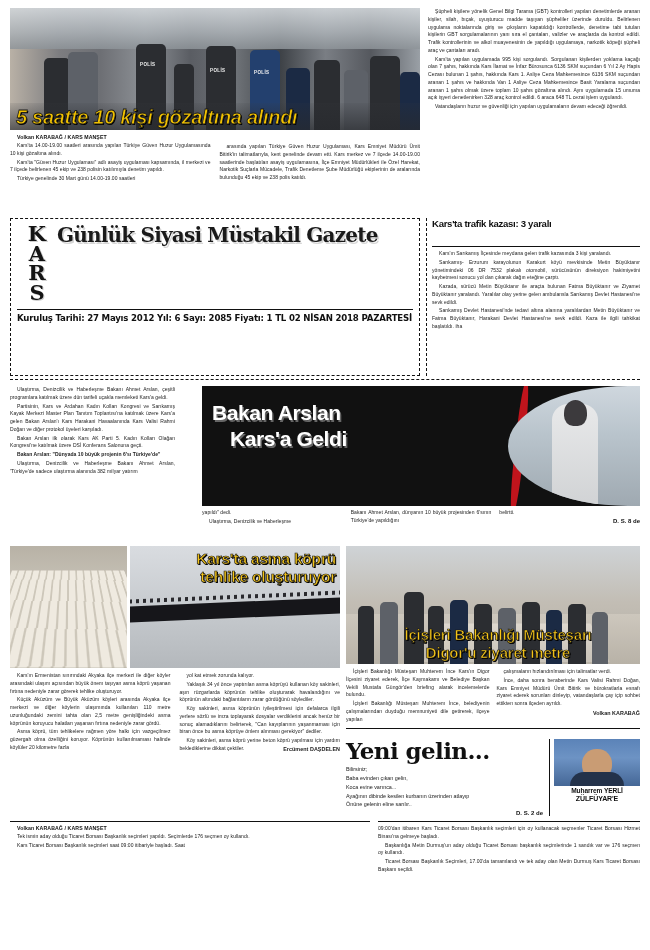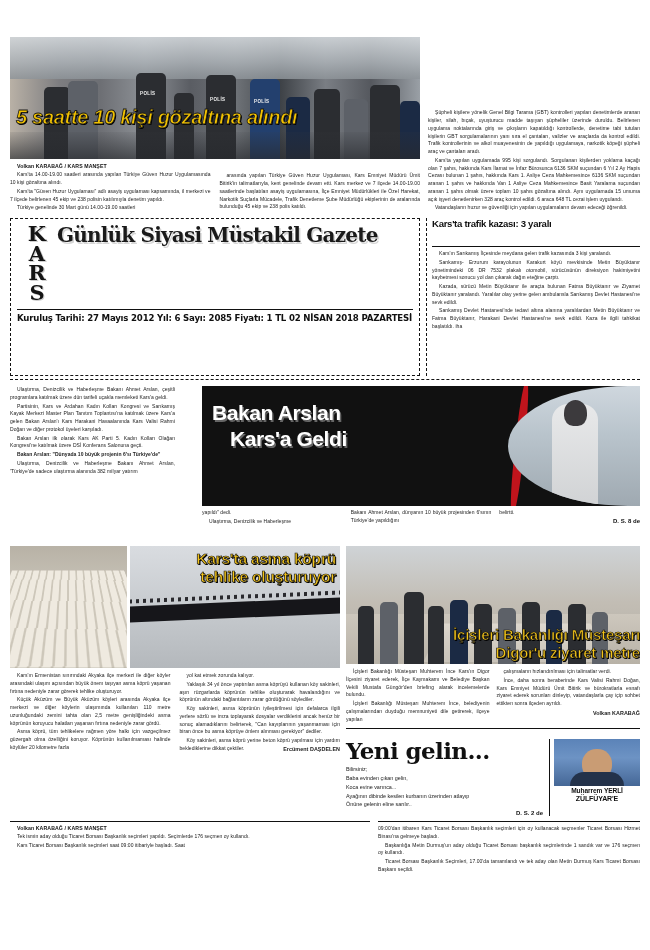--- a/index.html
+++ b/index.html
@@ -41,21 +41,20 @@
     text-indent: 7px;
     letter-spacing: .1px;
   }
   .bold-lead { font-weight: bold; }
 
   
   .top-wrap {
     display: flex;
     gap: 8px;
     height: 205px;
-    align-items: flex-end;
   }
   .top-left { width: 410px; position: relative; }
   .top-right { flex: 1; }
 
   .photo {
     position: relative;
     overflow: hidden;
     background: #9aa3a8;
   }
   .photo-main {
@@ -282,21 +281,21 @@
   .ic-photo .ground{
     position:absolute;left:0;right:0;bottom:0;height:42%;
     background:linear-gradient(180deg,#cdc7bd,#b8b2a7);
   }
   .ic-photo .walk{
     position:absolute;left:30%;right:14%;bottom:0;height:40%;
     background:linear-gradient(180deg,#ded8cf,#c9c3b9);
     transform:perspective(120px) rotateX(36deg);
   }
   .ic-hl {
-    position:absolute; left:10px; right:0; bottom:2px; text-align:right;
+    position:absolute; left:10px; right:0; bottom:2px; text-align:center;
     font-size:15px; font-weight:bold; color:#f5c518; line-height:1.2;
     -webkit-text-stroke:.7px #161616; text-shadow:1px 1px 0 #000;
     letter-spacing:-.2px;
   }
   .ic-text { display:flex; gap:7px; margin-top:4px; }
   .ic-text > div { flex:1; }
   .ic-sig { text-align:right; font-weight:bold; font-size:5.4px; }
 
   
   .gelin-box {

